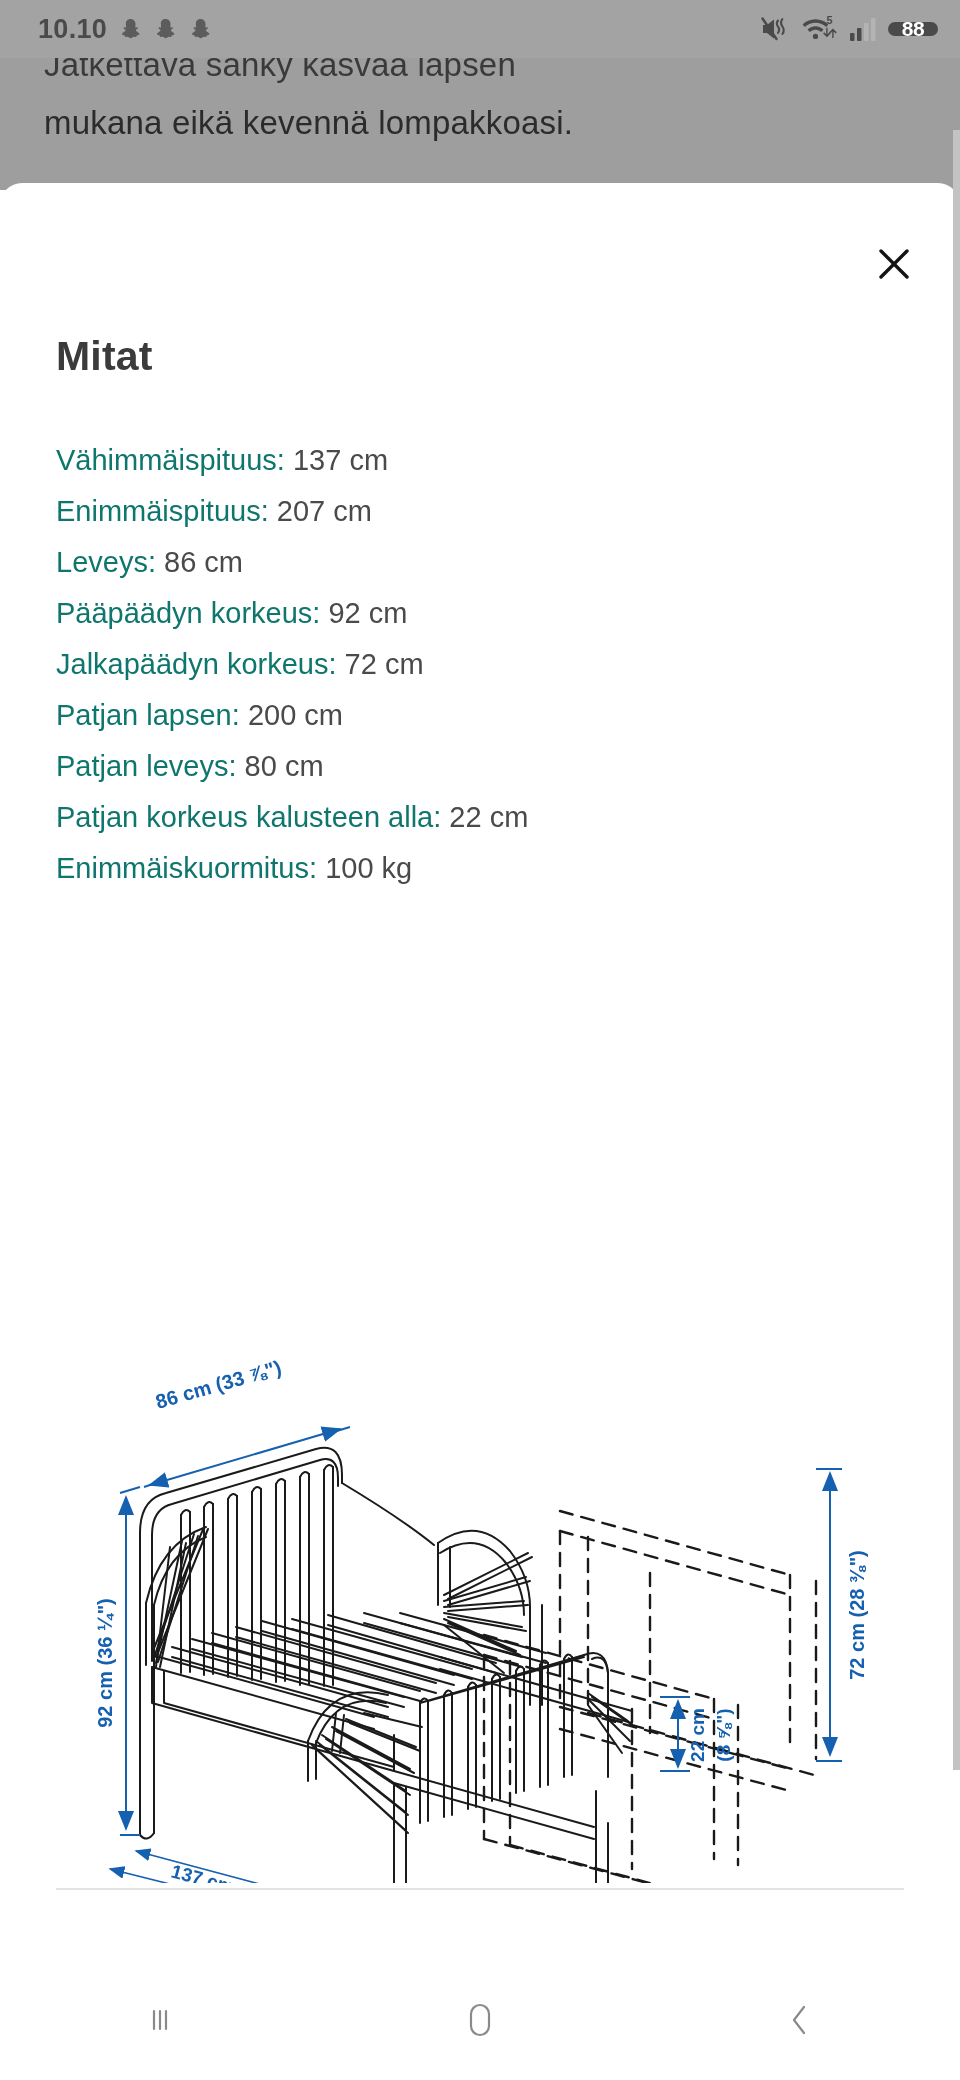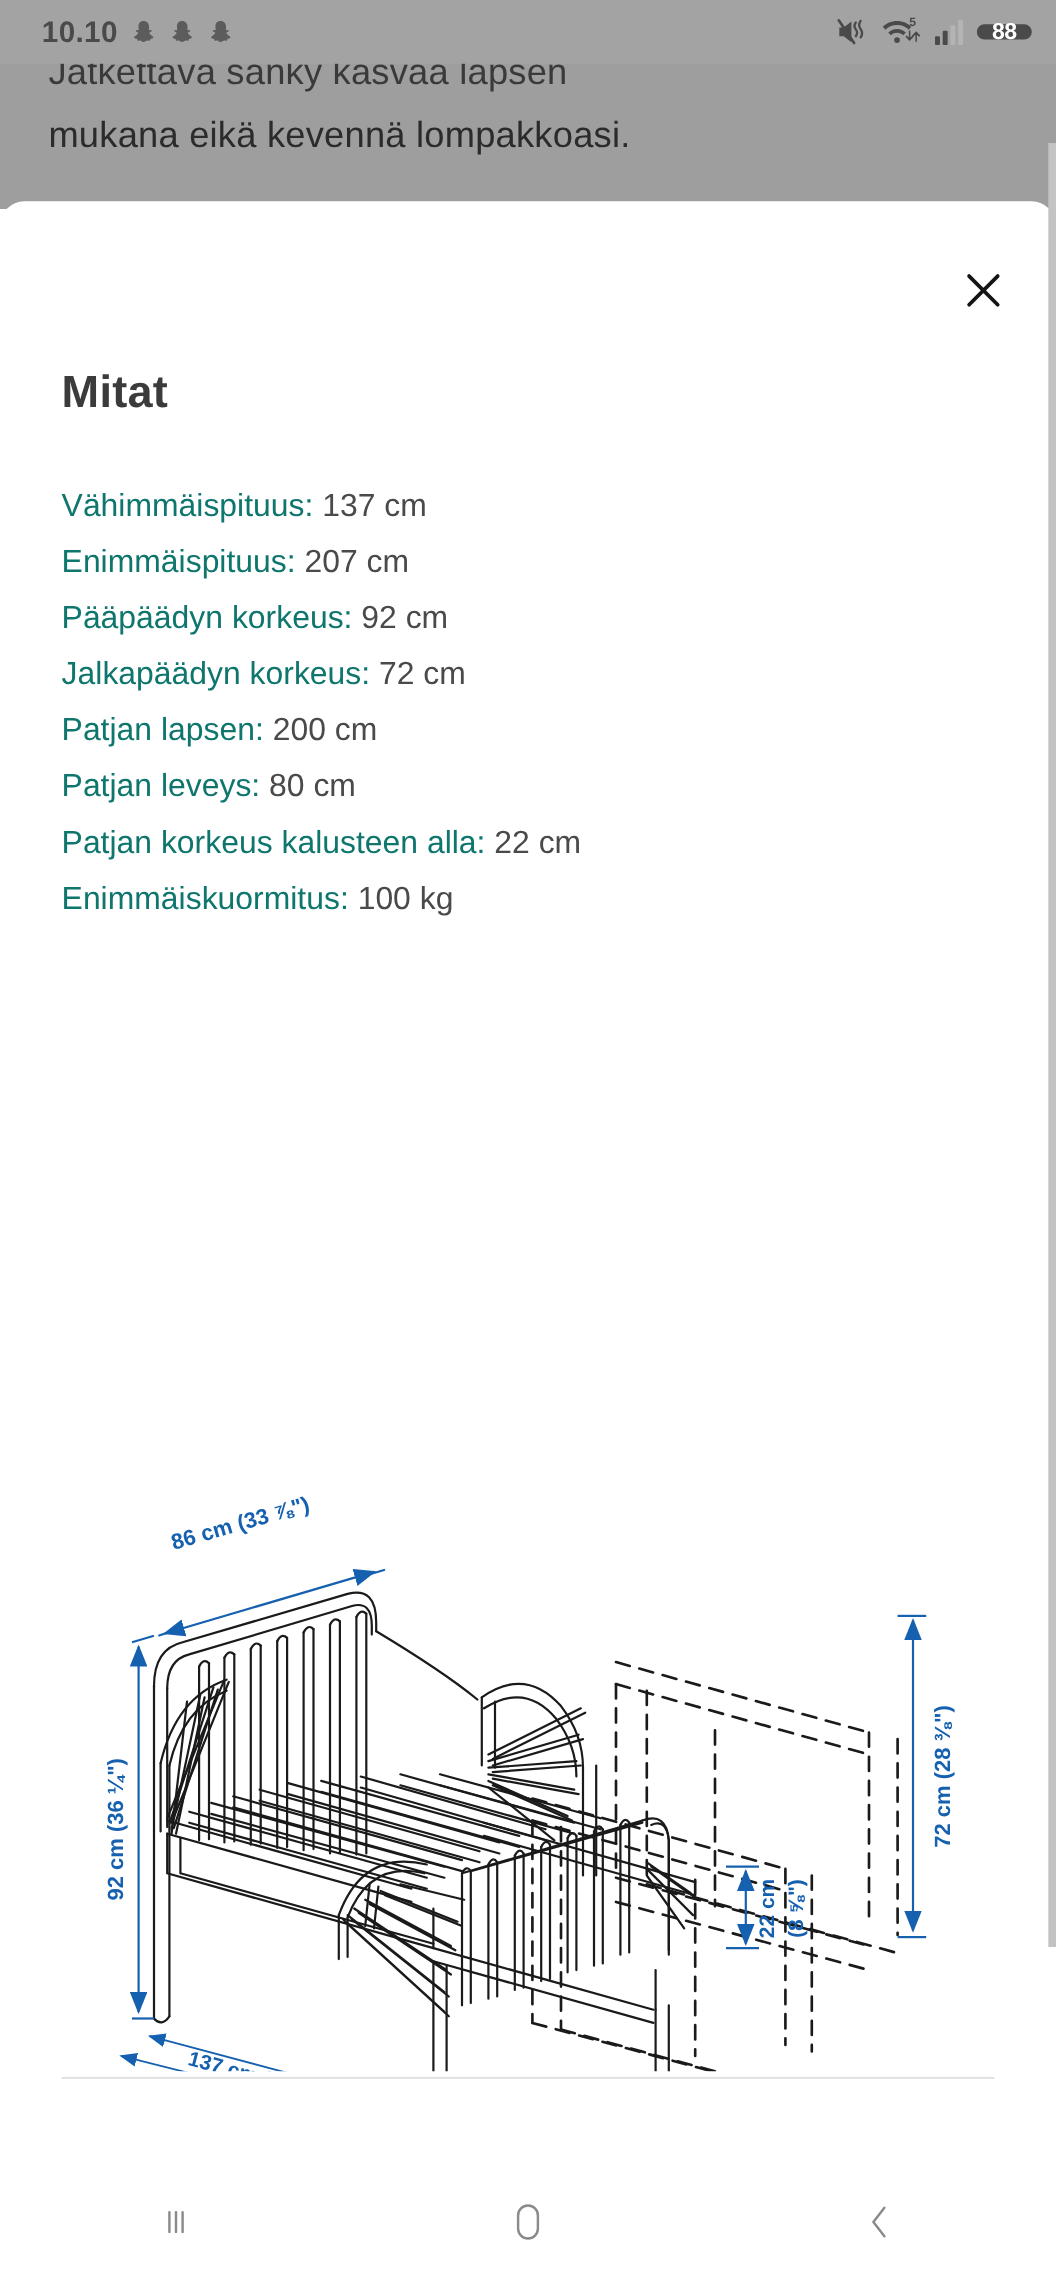--- a/index.html
+++ b/index.html
@@ -175,20 +175,24 @@
     <div class="section-title">Mitat</div>
 
     <div class="dim-list">
       <div class="dim-row">
         <span class="dim-label">Vähimmäispituus:</span>
         <span class="dim-value">137 cm</span>
       </div>
       <div class="dim-row">
         <span class="dim-label">Enimmäispituus:</span>
         <span class="dim-value">207 cm</span>
+      </div>
+      <div class="dim-row">
+        <span class="dim-label">Leveys:</span>
+        <span class="dim-value">86 cm</span>
       </div>
       <div class="dim-row">
         <span class="dim-label">Pääpäädyn korkeus:</span>
         <span class="dim-value">92 cm</span>
       </div>
       <div class="dim-row">
         <span class="dim-label">Jalkapäädyn korkeus:</span>
         <span class="dim-value">72 cm</span>
       </div>
       <div class="dim-row">

